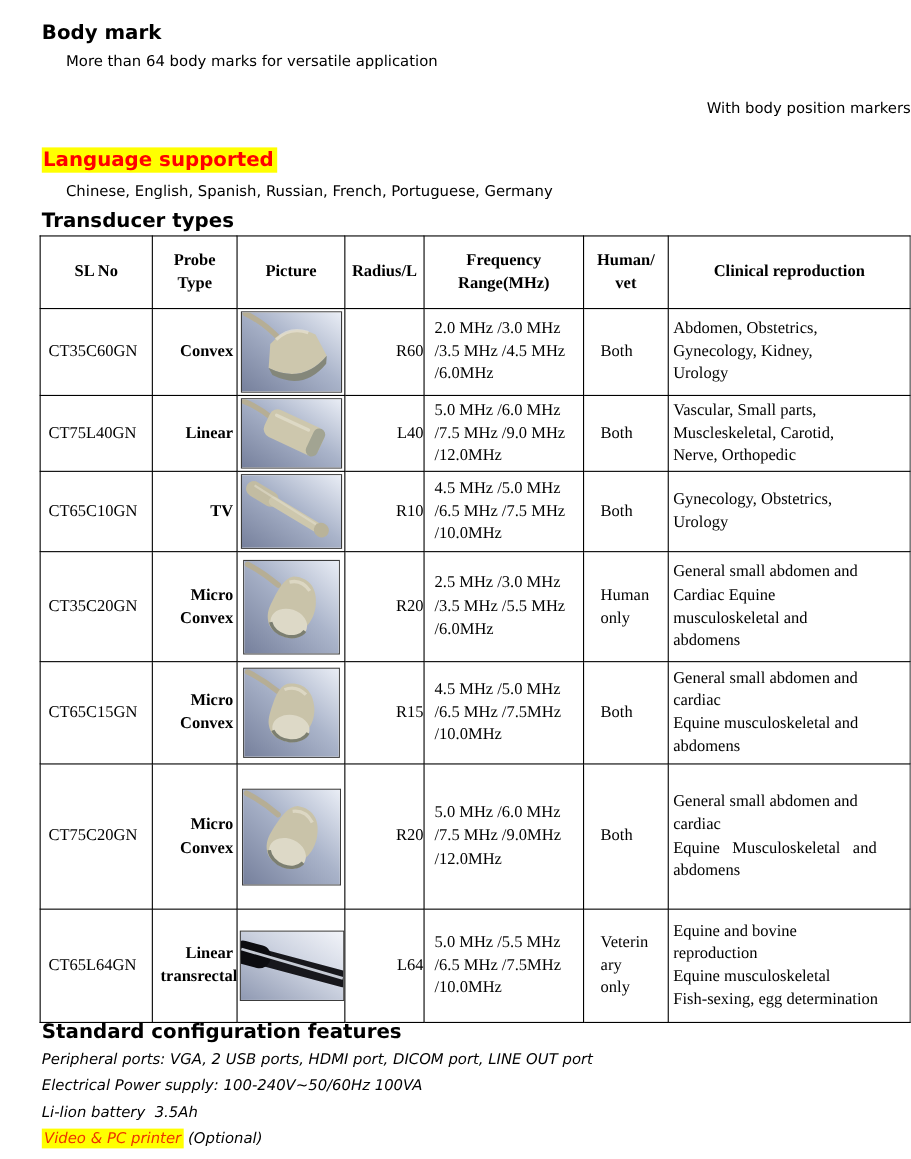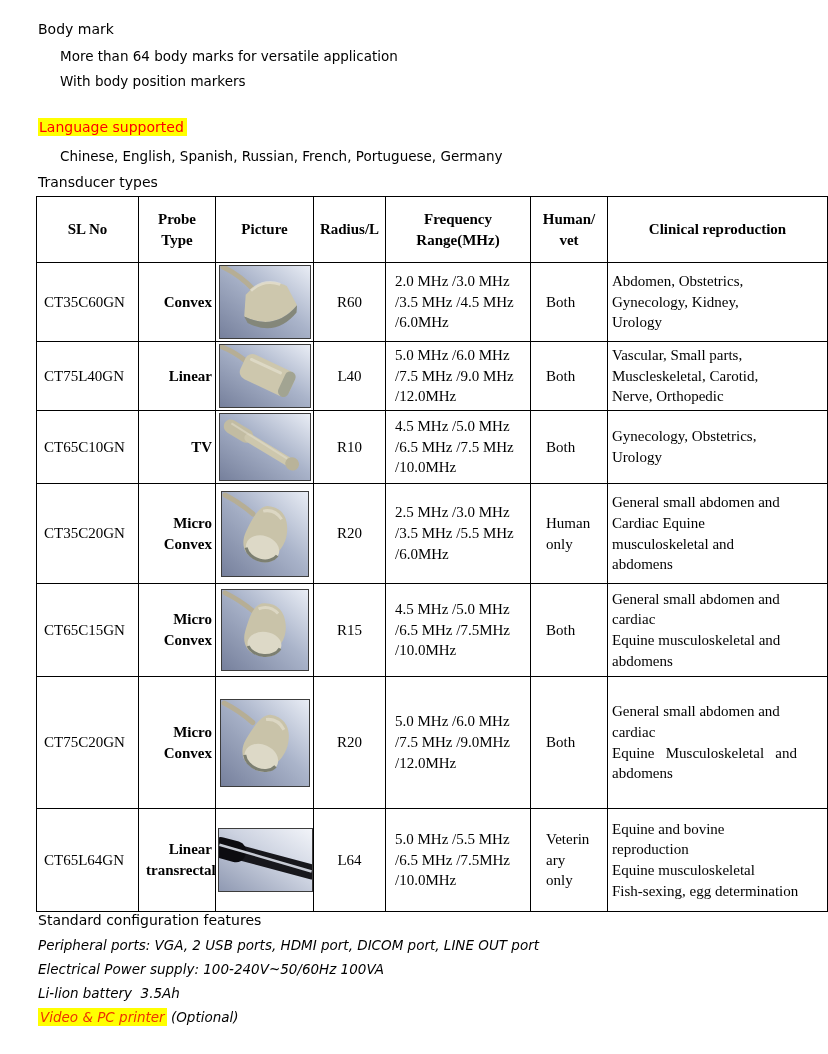--- a/index.html
+++ b/index.html
@@ -1,23 +1,23 @@
 <!DOCTYPE html>
 <html style="--hl-bg: #ffff00; --lang-red: #ff0000; --video-red: #ee3300;"><head>
 <meta charset="utf-8">
 <style>
   html,body{margin:0;padding:0;background:#fff;}
   .page{
     position:relative;width:828px;height:1054px;box-sizing:border-box;
     padding-top:21px;background:#ffffff;color:#000;
     font-family:"DejaVu Sans",sans-serif;overflow:hidden;
   }
-  .heading{font-size:14px;font-weight:400;margin:0 0 0 38px;line-height:17px;}
+  .heading{font-size:18px;font-weight:700;margin:0 0 0 38px;line-height:17px;}
   .indent-line{font-size:13.5px;margin:10px 0 0 60px;line-height:16px;}
-  .indent-line.tight{margin-top:9px;}
+  .indent-line.tight{margin-top:27px;text-align:right;}
   .lang-heading{margin-top:30px;}
   .hl{background:var(--hl-bg,#ffff00);}
   .lang-heading .hl{color:var(--lang-red,#ff0000);padding:1px 3px 1px 1px;}
   .lang-value{margin-top:12px;}
   .trans-heading{margin-top:10px;}
 
   table.transducer{
     border-collapse:collapse;table-layout:fixed;width:791px;
     margin:5px 0 0 36px;font-family:"Liberation Serif",serif;
     font-size:15px;line-height:1.38;border:1px solid #14532d;
@@ -28,21 +28,21 @@
   tbody tr:nth-child(1){height:74px;}
   tbody tr:nth-child(2){height:69px;}
   tbody tr:nth-child(3){height:71px;}
   tbody tr:nth-child(4){height:100px;}
   tbody tr:nth-child(5){height:93px;}
   tbody tr:nth-child(6){height:132px;}
   tbody tr:nth-child(7){height:103px;}
   .col-sl{text-align:left;padding:2px 4px 2px 7px;}
   .col-type{text-align:right;padding:2px 3px 2px 7px;font-weight:bold;}
   .col-pic{text-align:center;padding:2px;}
-  .col-radius{text-align:center;padding:0;}
+  .col-radius{text-align:right;padding:0;}
   .col-freq{text-align:left;padding:2px 4px 2px 9px;}
   .col-hv{text-align:left;padding:2px 15px;}
   .col-clin{text-align:left;padding:2px 2px 2px 4px;}
   .probe-pic{display:inline-block;line-height:0;vertical-align:middle;}
   .probe-pic svg{border:1px solid #3c3c3c;display:block;}
 
   .std-heading{}
   .spec-line{font-size:13.5px;margin:8px 0 0 38px;line-height:16px;white-space:pre-wrap;font-style:italic;}
   .video-line .hl{color:var(--video-red,#ee3300);padding:1px 2px;}
 </style>

